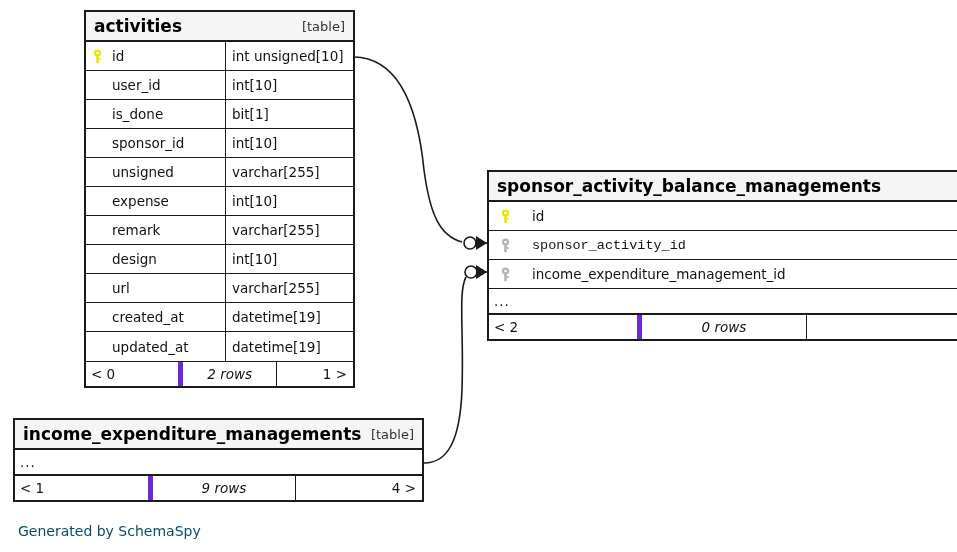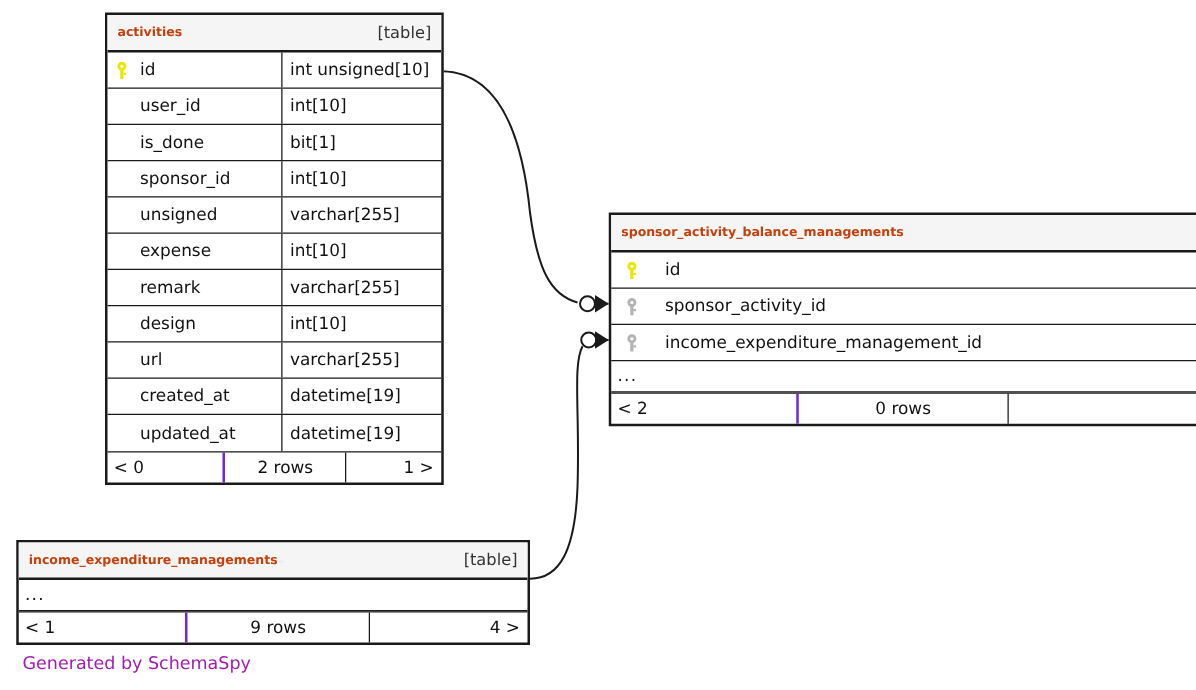--- a/index.html
+++ b/index.html
@@ -43,22 +43,22 @@
     border-bottom: 2px solid #1a1a1a;
     display: flex;
     align-items: center;
     justify-content: space-between;
     padding: 0 8px;
     height: 30px;
     box-sizing: border-box;
   }
   .tbl-name {
     font-weight: bold;
-    font-size: 10px;
-    color: #c2410c;
+    font-size: 17px;
+    color: #000000;
     white-space: nowrap;
   }
   .tbl-tag {
     font-size: 13px;
     color: #333333;
     white-space: nowrap;
   }
 
   .tbl-row {
     display: flex;
@@ -119,27 +119,27 @@
   }
   .foot-cell {
     display: flex;
     align-items: center;
     font-size: 13.5px;
     color: #111111;
     box-sizing: border-box;
     white-space: nowrap;
   }
   .foot-left   { justify-content: flex-start; padding-left: 5px; }
-  .foot-mid    { justify-content: center; border-left: 2px solid #6d28d9; border-right: 1px solid #1a1a1a; }
+  .foot-mid    { justify-content: center; border-left: 5px solid #6d28d9; border-right: 1px solid #1a1a1a; font-style: italic; }
   .foot-right  { justify-content: flex-end; padding-right: 6px; }
 
   .caption {
     position: absolute;
     font-size: 14px;
-    color: #a21caf;
+    color: #0c4a6e;
     white-space: nowrap;
   }
 </style>
 </head>
 <body>
 
 <div id="canvas">
 
   <svg class="edges" viewBox="0 0 957 552" width="957" height="552">
 
@@ -296,21 +296,21 @@
       <div class="tbl-row">
         <div class="cell-name" style="width:100%; padding-left:5px;">
           <span class="keyslot">
             <svg width="11" height="15" viewBox="0 0 11 15">
               <circle cx="5.5" cy="4" r="3.6" fill="#b4b4b4"></circle>
               <circle cx="5.5" cy="4" r="1.3" fill="#ffffff"></circle>
               <rect x="4.2" y="5.6" width="2.6" height="8.6" fill="#b4b4b4"></rect>
               <rect x="6.6" y="9.2" width="2.2" height="1.8" fill="#b4b4b4"></rect>
             </svg>
           </span>
-          <span style="padding-left:16px;">sponsor_activity_id</span>
+          <span style="padding-left:16px;font-family:Liberation Mono, monospace;">sponsor_activity_id</span>
         </div>
       </div>
 
       <div class="tbl-row">
         <div class="cell-name" style="width:100%; padding-left:5px;">
           <span class="keyslot">
             <svg width="11" height="15" viewBox="0 0 11 15">
               <circle cx="5.5" cy="4" r="3.6" fill="#b4b4b4"></circle>
               <circle cx="5.5" cy="4" r="1.3" fill="#ffffff"></circle>
               <rect x="4.2" y="5.6" width="2.6" height="8.6" fill="#b4b4b4"></rect>
@@ -324,21 +324,21 @@
       <div class="row-ellipsis">...</div>
     </div>
 
     <div class="tbl-footer">
       <div class="foot-cell foot-left" style="width:148px;">&lt; 2</div>
       <div class="foot-cell foot-mid" style="width:170px;">0 rows</div>
       <div class="foot-cell foot-right" style="width:132px;"></div>
     </div>
   </div>
 
-  <div class="table-box" id="tbl-iem" style="left:13px; top:418px; width:411px;margin-top:14px;">
+  <div class="table-box" id="tbl-iem" style="left:13px; top:418px; width:411px;">
 
     <div class="tbl-header">
       <span class="tbl-name">income_expenditure_managements</span>
       <span class="tbl-tag">[table]</span>
     </div>
 
     <div class="row-ellipsis">...</div>
 
     <div class="tbl-footer">
       <div class="foot-cell foot-left" style="width:133px;">&lt; 1</div>

